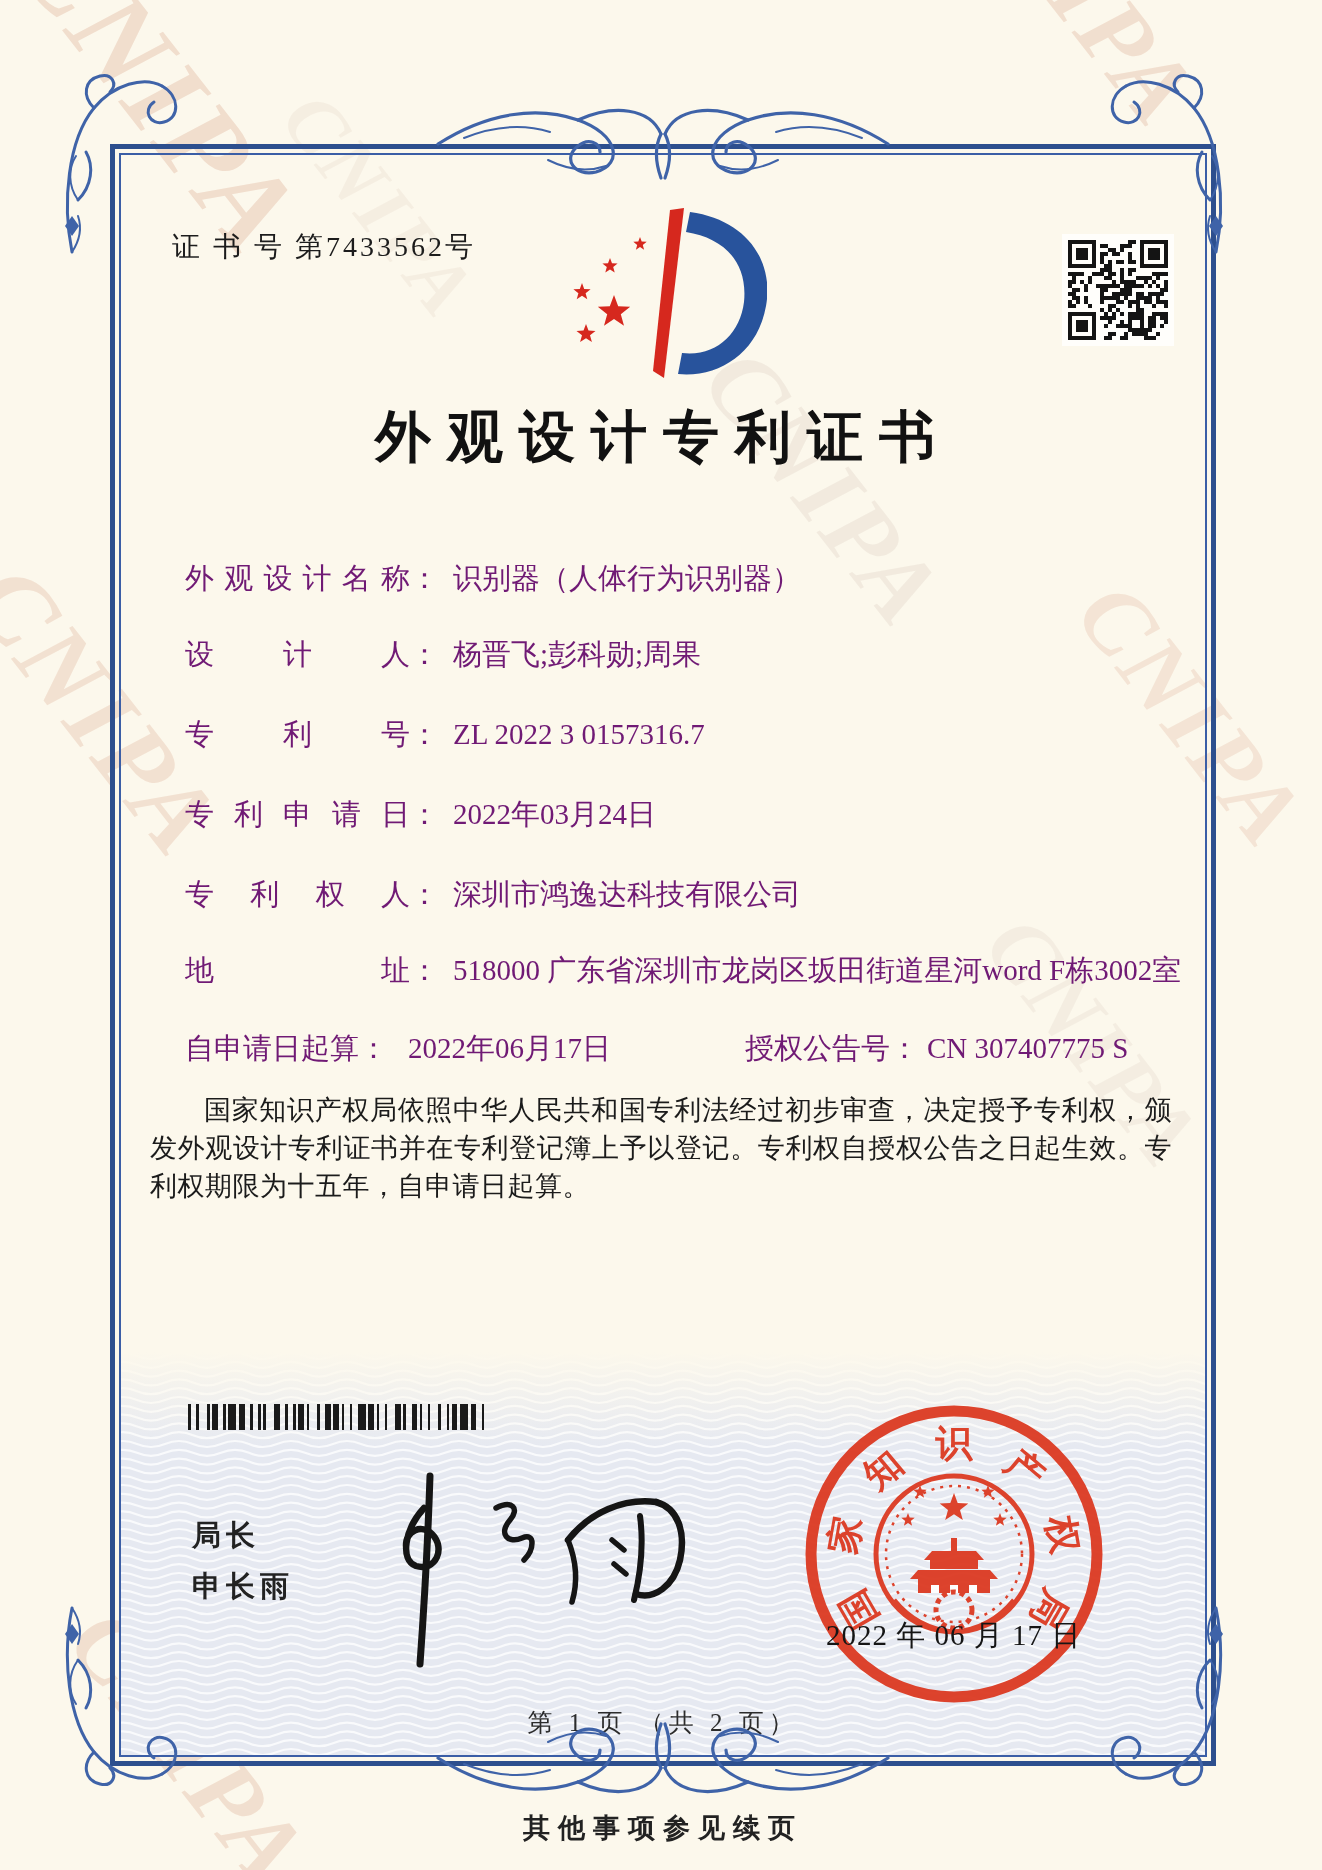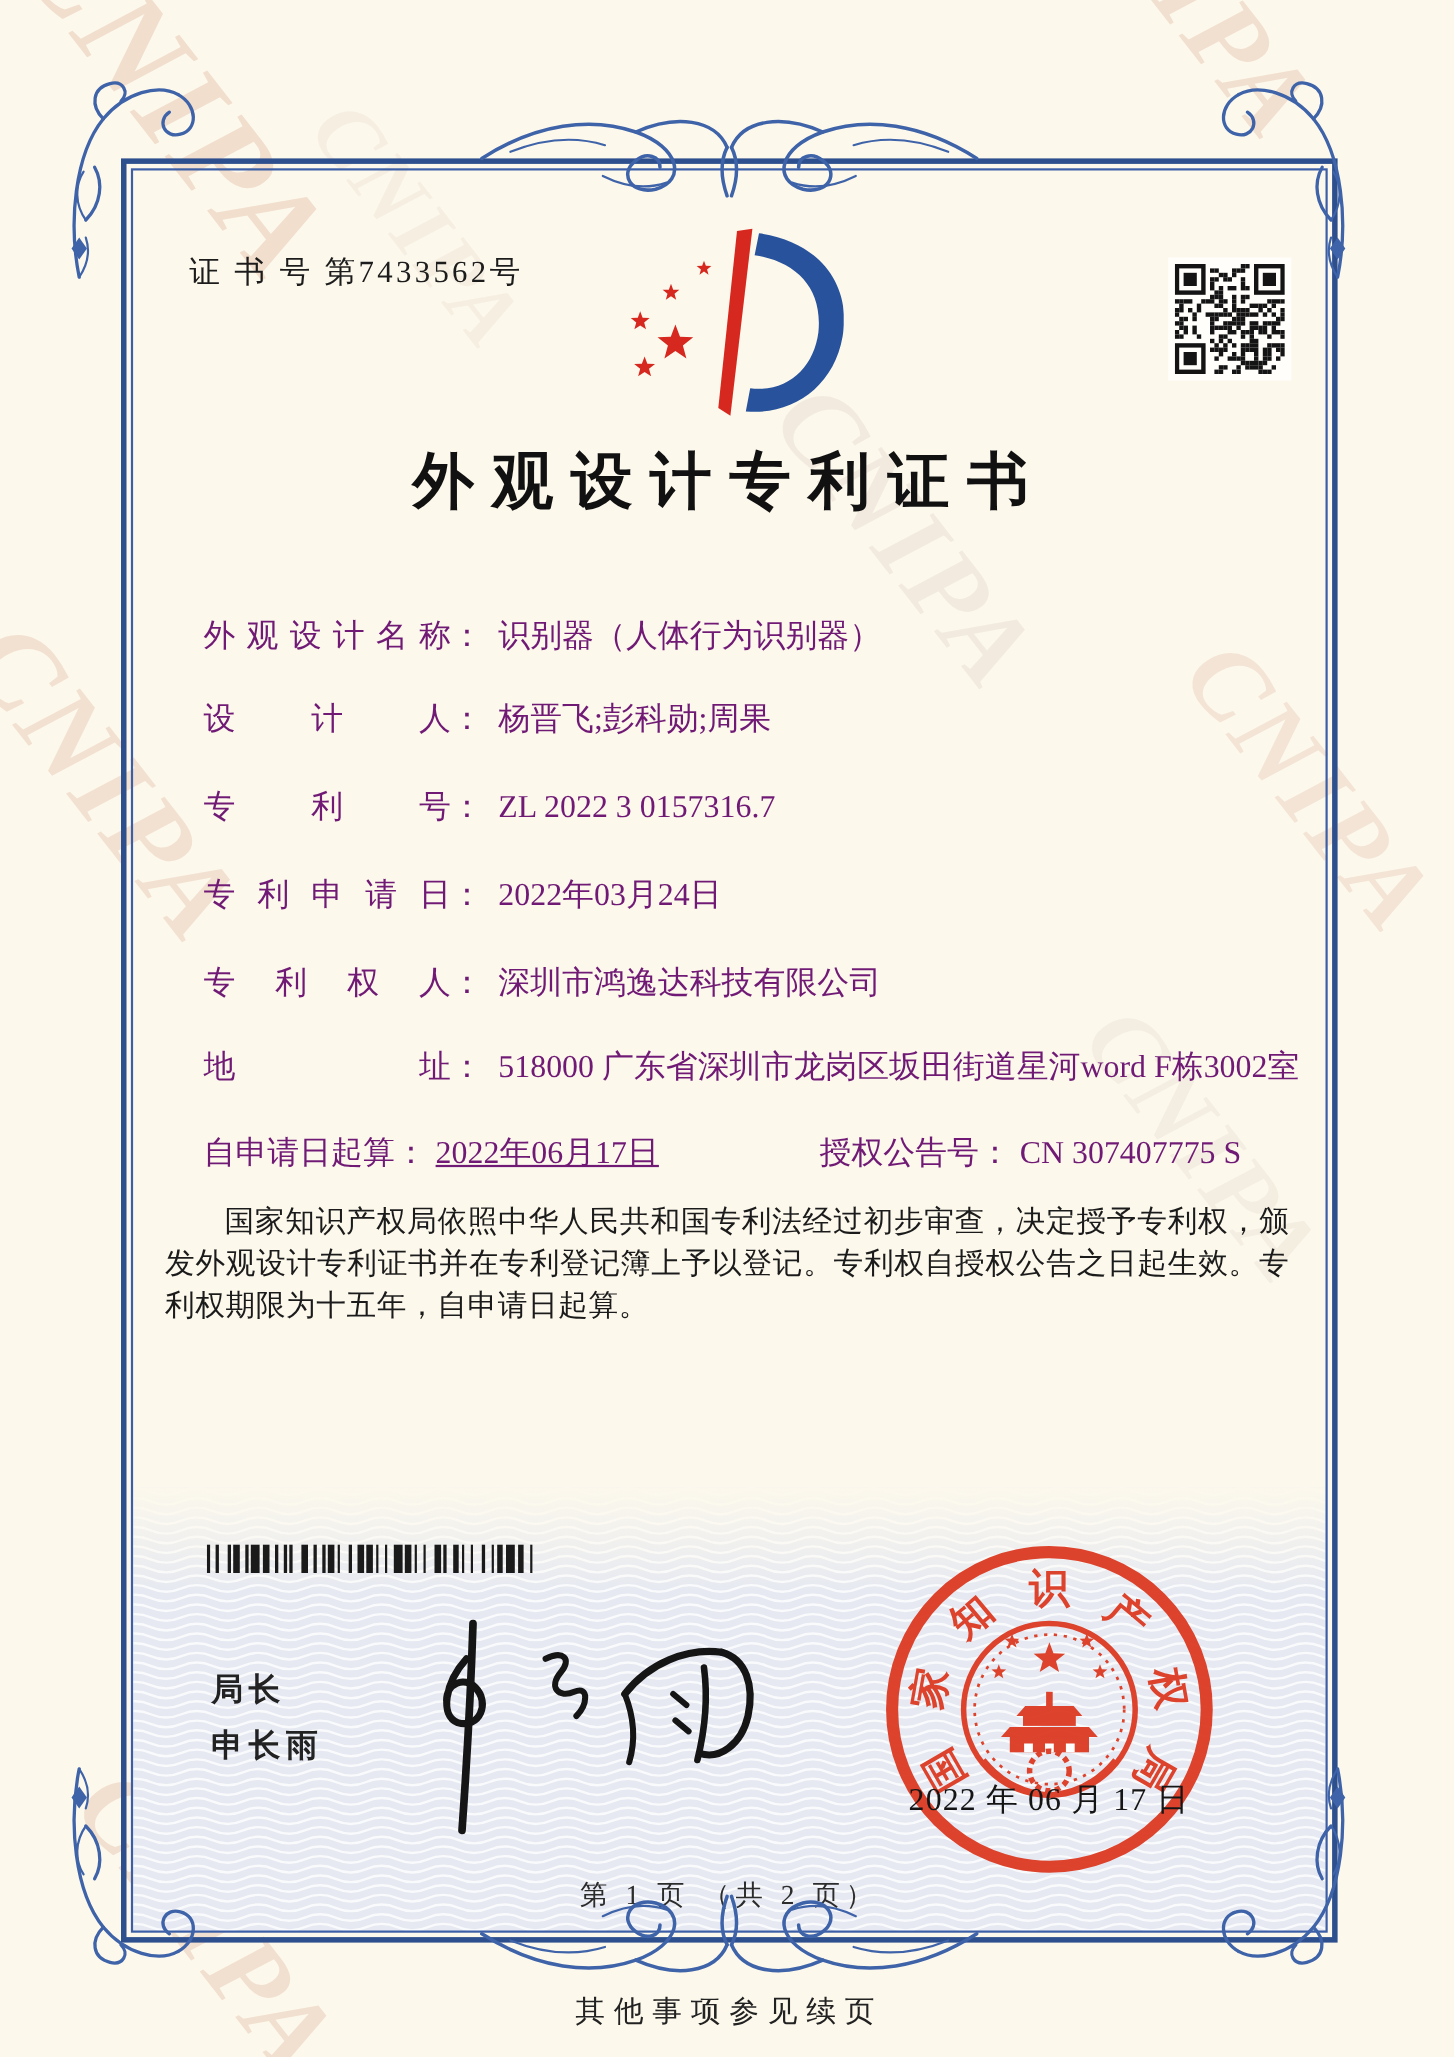--- a/index.html
+++ b/index.html
@@ -106,20 +106,21 @@
   }
   .page-footer{
     position:absolute;left:110px;top:1706px;width:1106px;
     text-align:center;font-size:25px;color:#2c2c2c;letter-spacing:5px;
     z-index:2;
   }
   .continuation{
     position:absolute;left:110px;top:1810px;width:1106px;
     text-align:center;font-size:27px;color:#222;letter-spacing:8px;
     z-index:2;
+    font-weight:bold;
   }
   .qr{position:absolute;left:1062px;top:234px;z-index:2;background:#fffefb;padding:6px;}
   .logo{position:absolute;left:552px;top:200px;z-index:2;}
 </style>
 </head>
 <body>
 
 <div class="page">
 
   <div class="wm" style="left:-30px;top:20px;font-size:120px;opacity:.32;">CNIPA</div>
@@ -516,21 +517,21 @@
     </div>
     <div class="field-row" style="top:876px;">
       <span class="field-label">专利权人</span><span class="field-colon">：</span><span class="field-value">深圳市鸿逸达科技有限公司</span>
     </div>
     <div class="field-row" style="top:952px;">
       <span class="field-label">地址</span><span class="field-colon">：</span><span class="field-value">518000 广东省深圳市龙岗区坂田街道星河word F栋3002室</span>
     </div>
 
     <div class="field-row" style="top:1030px;left:0;width:1322px;">
       <span class="grant-left">
-        <span>自申请日起算</span><span>：</span><span style="margin-left:8px;text-decoration:underline;">2022年06月17日</span>
+        <span>自申请日起算</span><span>：</span><span style="margin-left:20px;">2022年06月17日</span>
       </span>
       <span class="grant-right">
         <span>授权公告号</span><span>：</span><span style="margin-left:8px;">CN 307407775 S</span>
       </span>
     </div>
 
     <div class="paragraphs">
       <p>国家知识产权局依照中华人民共和国专利法经过初步审查，决定授予专利权，颁发外观设计专利证书并在专利登记簿上予以登记。专利权自授权公告之日起生效。专利权期限为十五年，自申请日起算。</p>
     </div>
 

